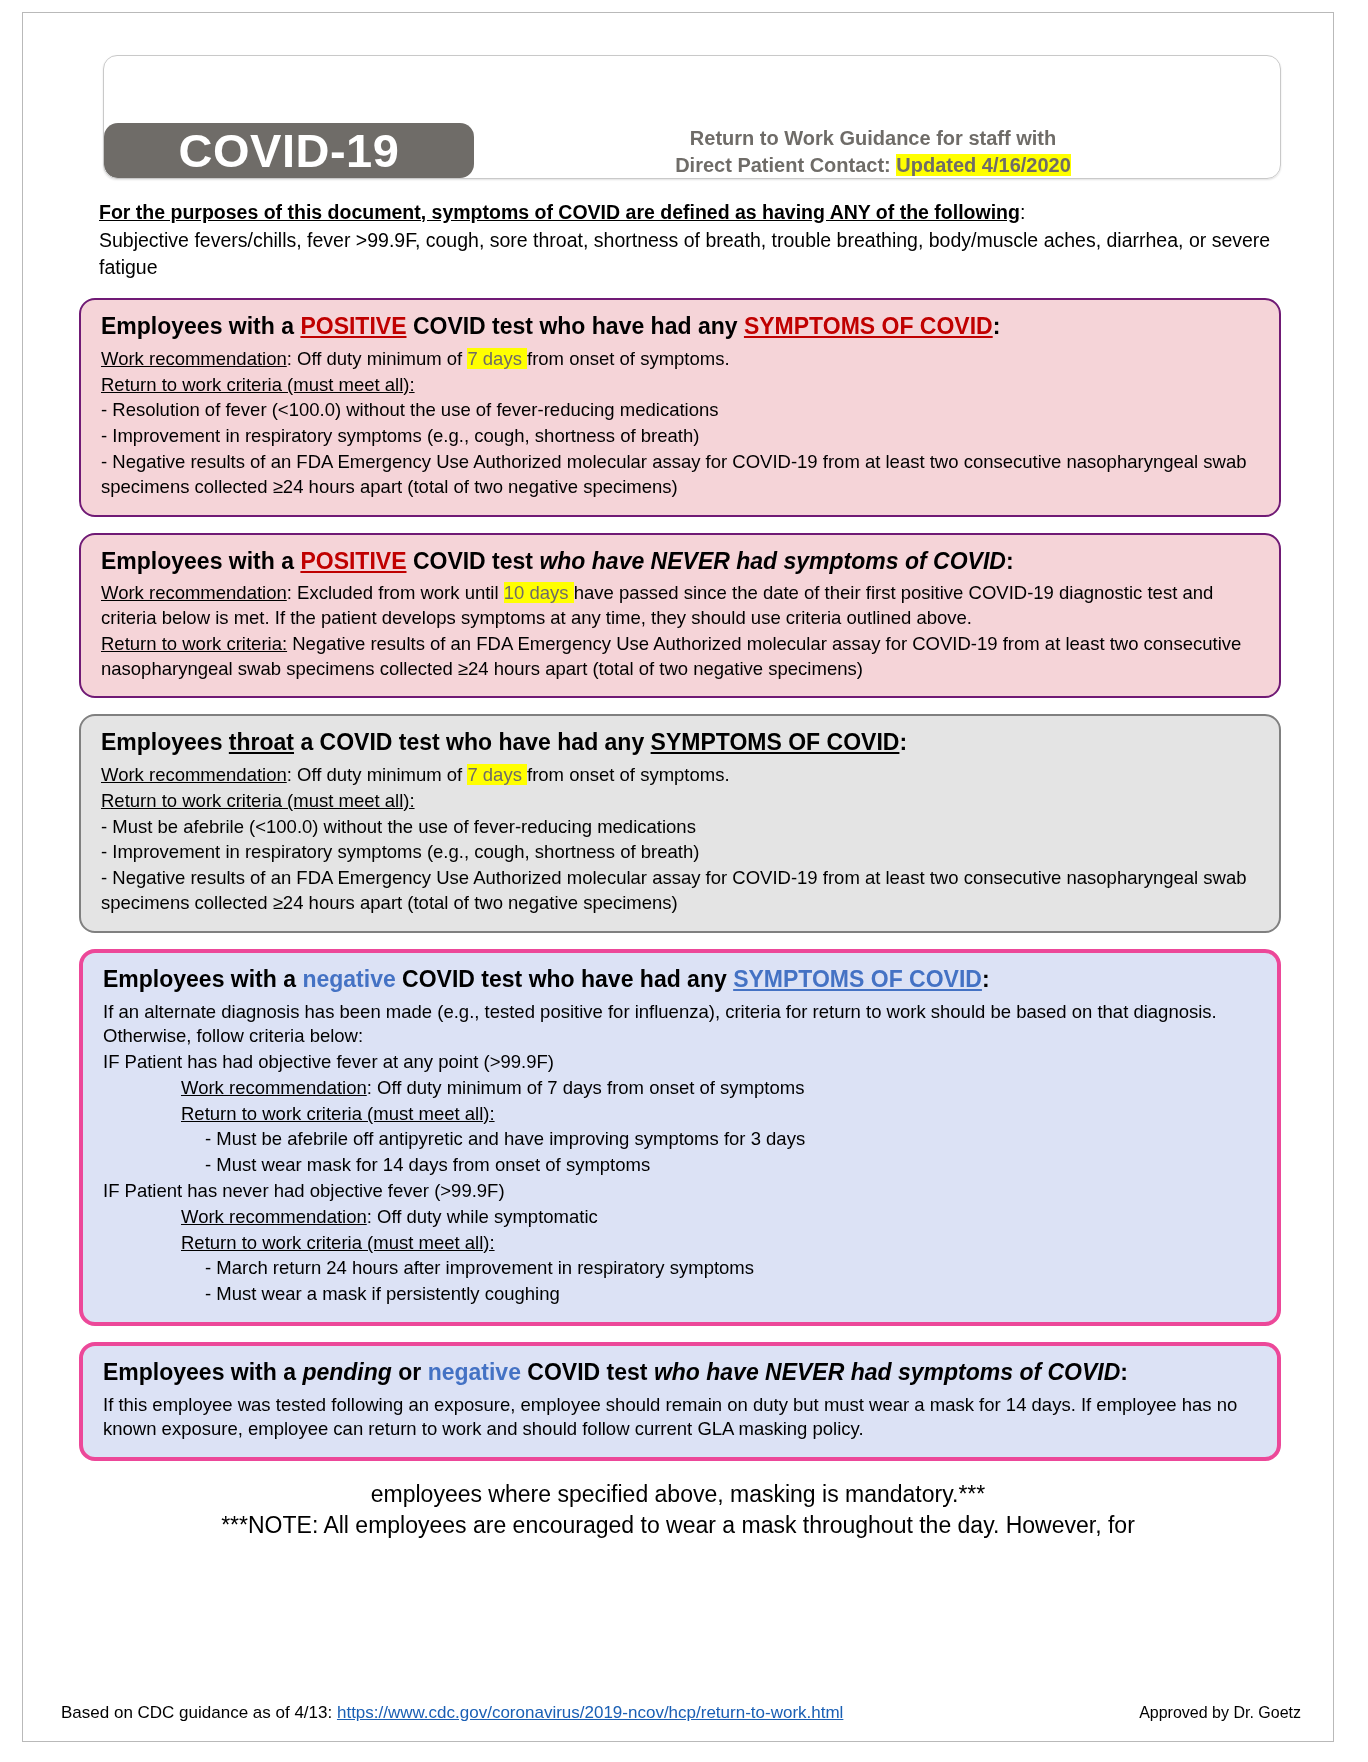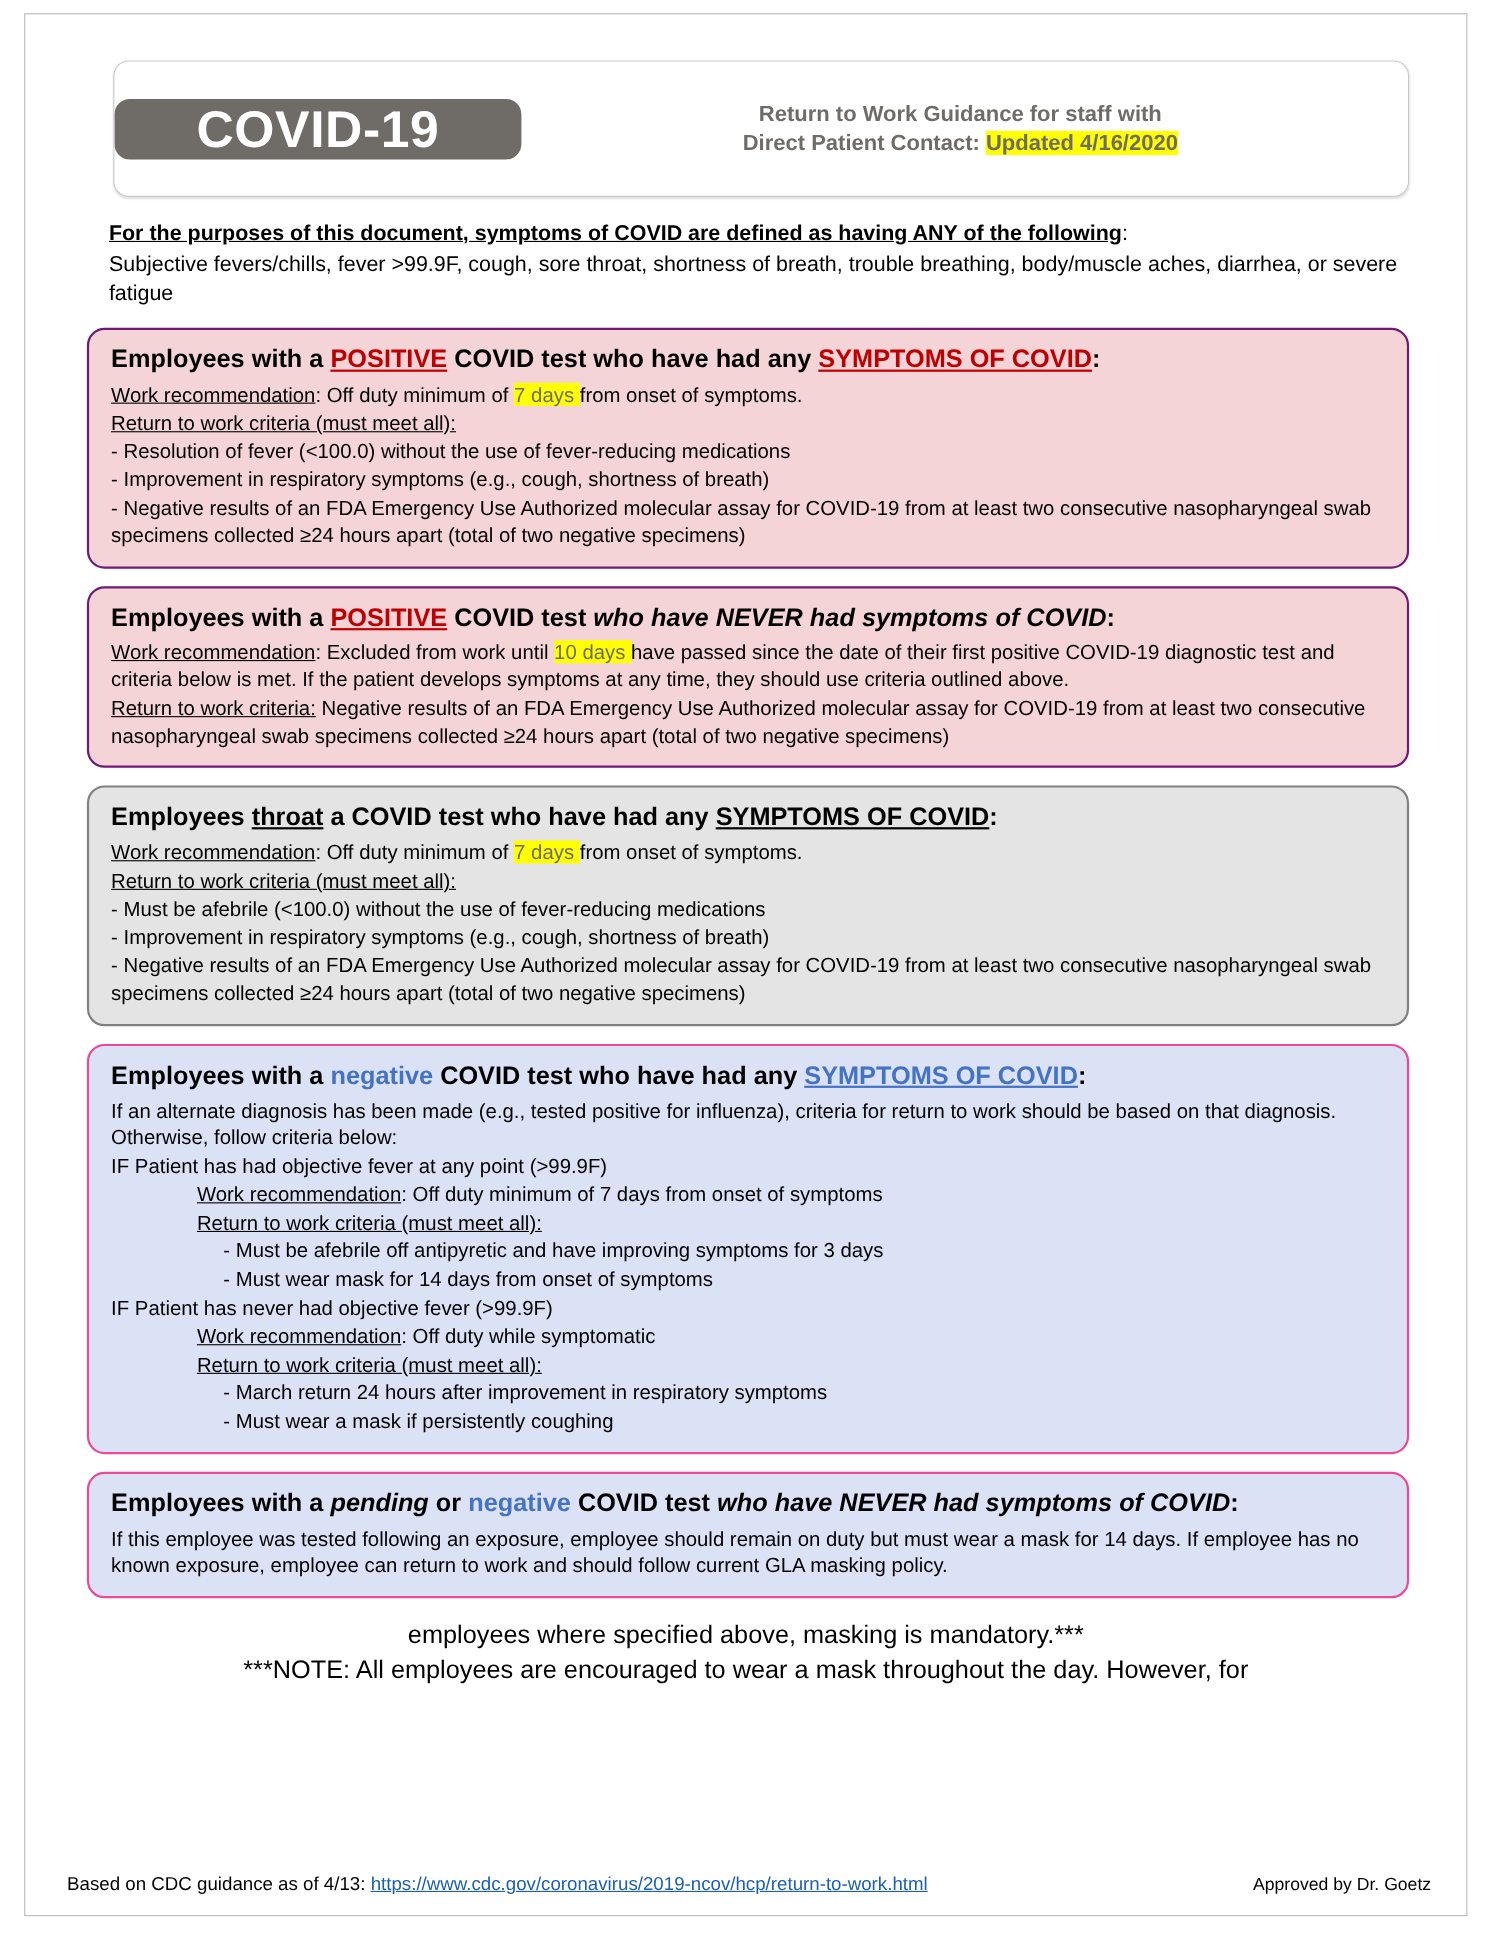--- a/index.html
+++ b/index.html
@@ -22,21 +22,21 @@
     height: 1730px;
     background: #ffffff;
     border: 1px solid #b9b9b9;
     box-sizing: border-box;
     padding: 30px 38px 10px 38px;
   }
 
   
   .header {
     display: flex;
-    align-items: center;
+    align-items: flex-end;
     border: 1px solid #c9c9c9;
     border-radius: 14px;
     overflow: hidden;
     height: 122px;
     margin: 12px 14px 0 42px;
     box-shadow: 0 1px 2px rgba(0,0,0,0.12);
   }
   .header-badge {
     background: #6f6c68;
     color: #ffffff;
@@ -87,21 +87,21 @@
   .box.red {
     background: #f5d4d8;
     border: 2px solid #701a75;
   }
   .box.gray {
     background: #e4e4e4;
     border: 2px solid #808080;
   }
   .box.blue {
     background: #dce2f5;
-    border: 2px solid #ec4899;
+    border: 4px solid #ec4899;
   }
   .box-title {
     font-size: 23px;
     font-weight: bold;
     margin-bottom: 6px;
     line-height: 1.25;
   }
   .u { text-decoration: underline; }
   .red-u { color: #c00000; text-decoration: underline; }
   .blue-t { color: #4472c4; }

